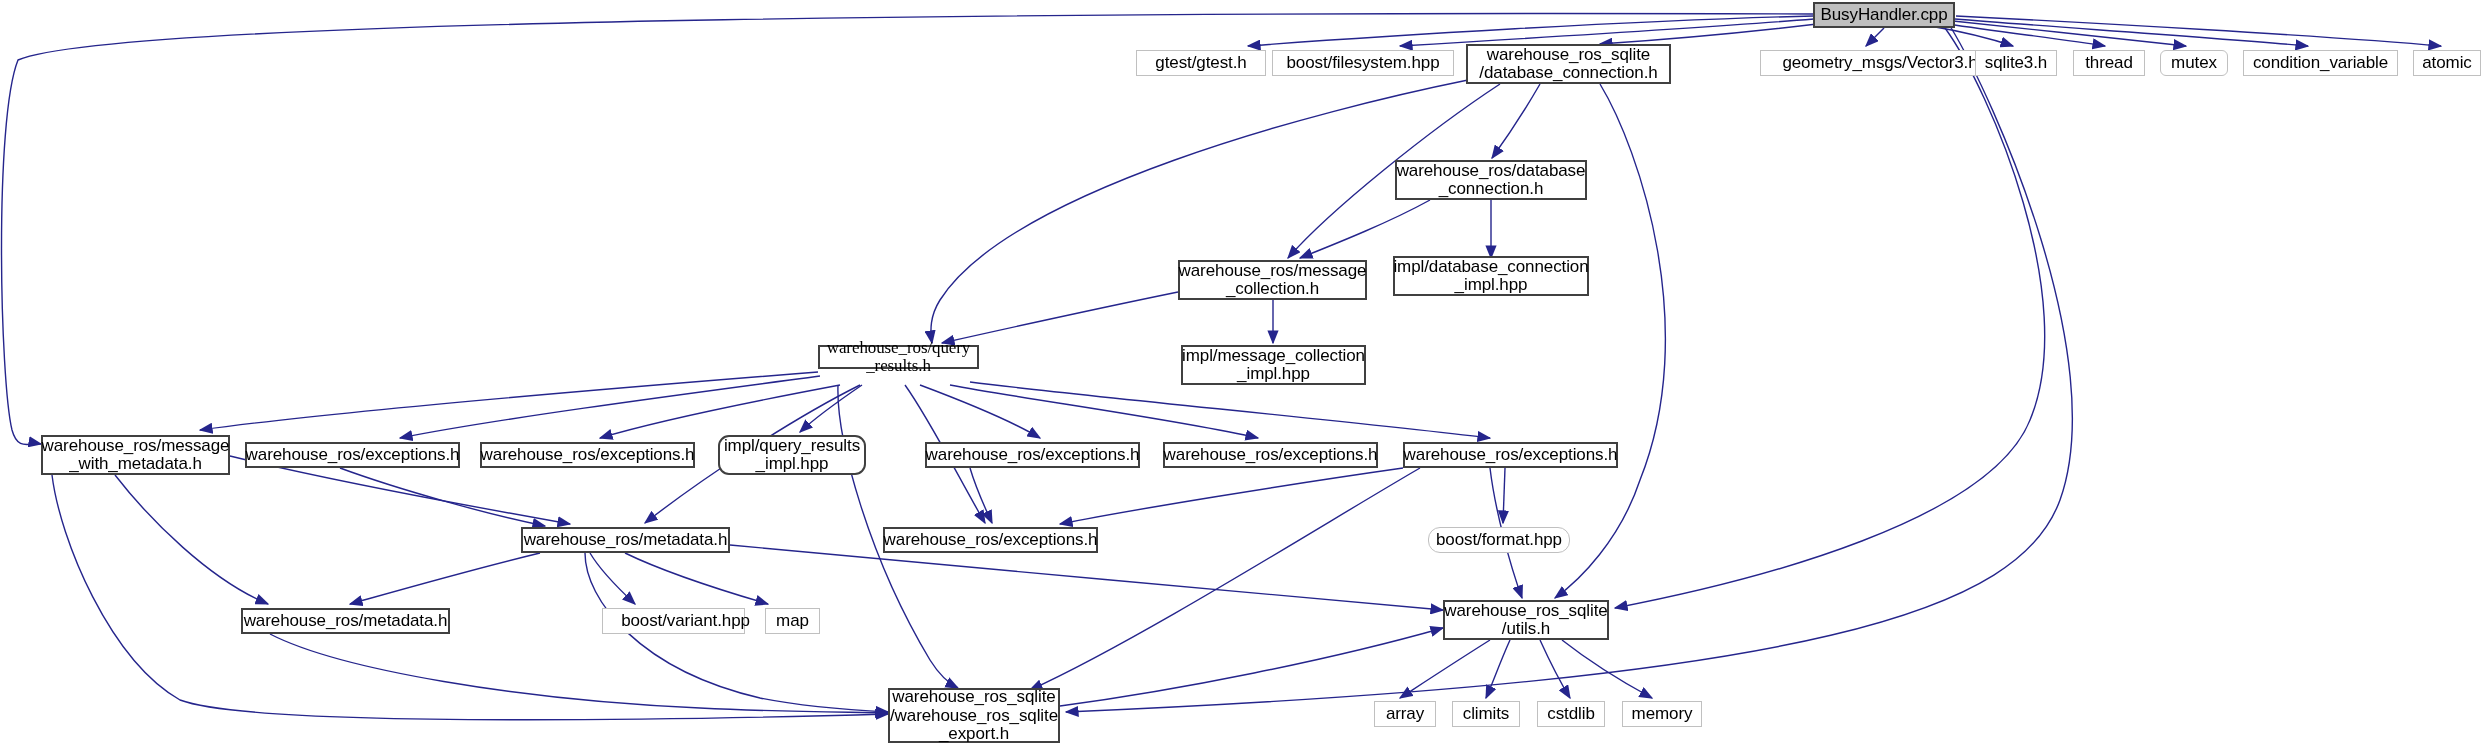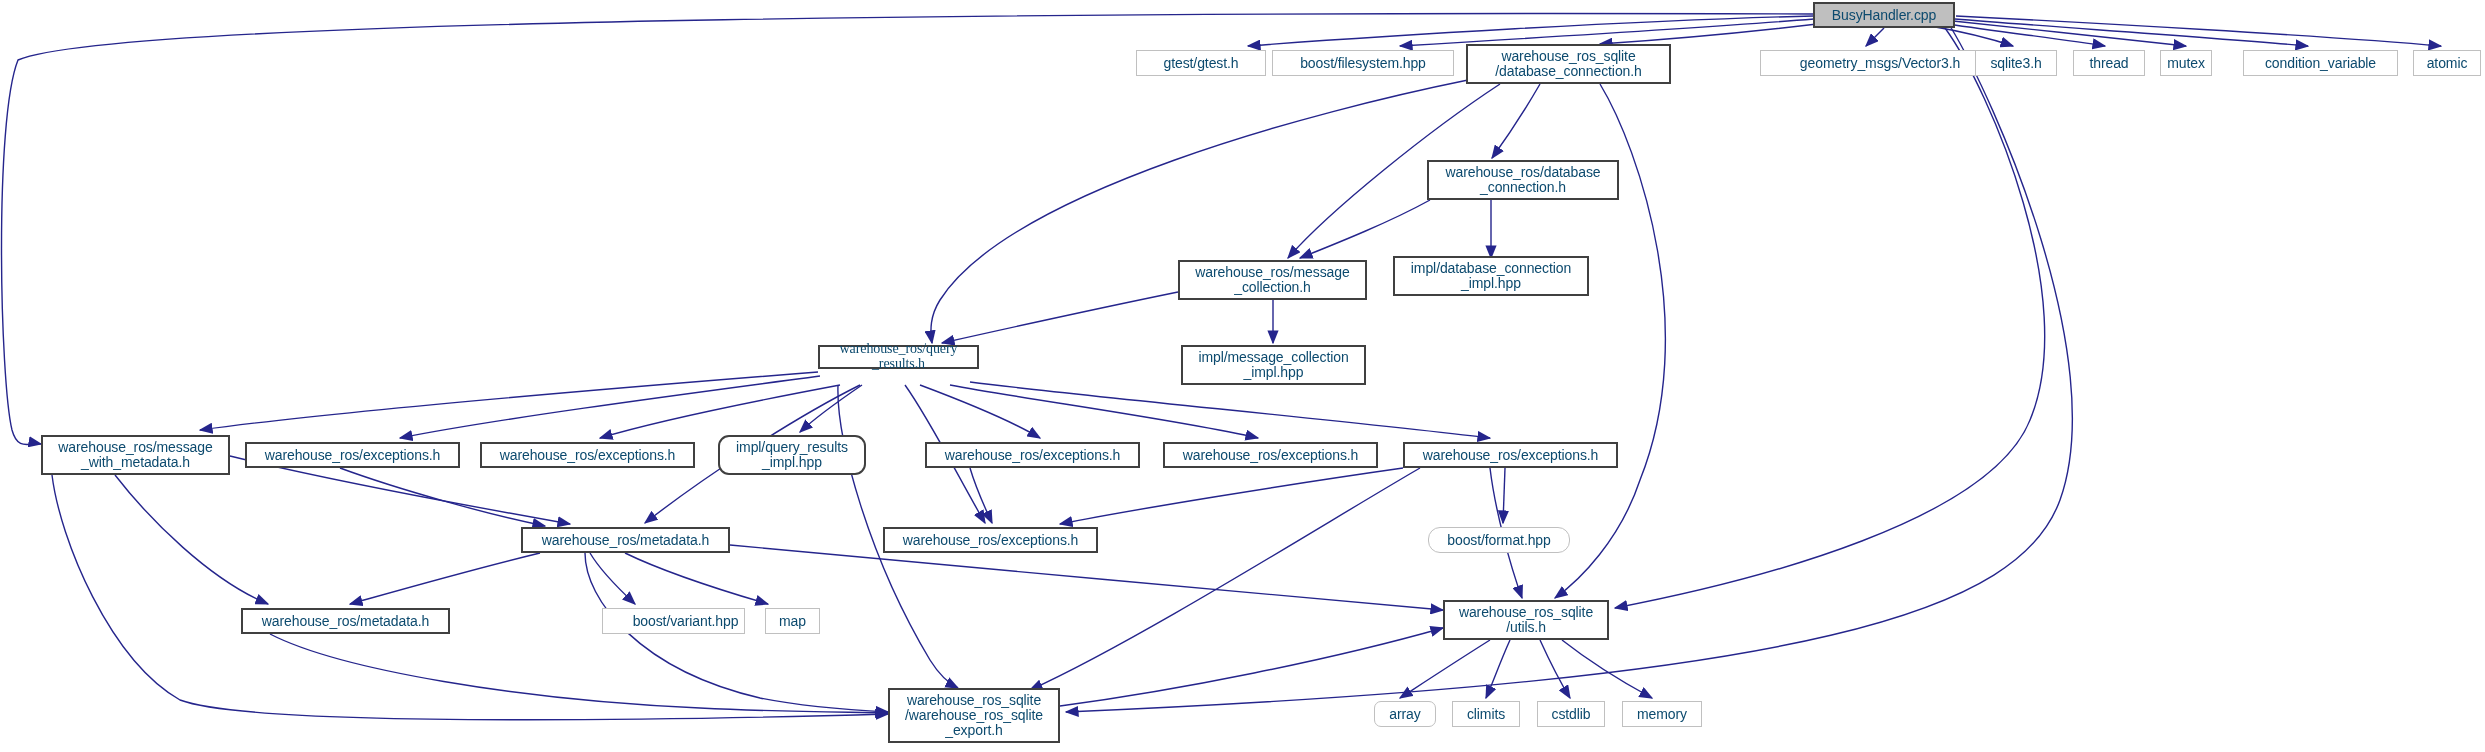--- a/index.html
+++ b/index.html
@@ -28,22 +28,22 @@
   }
   .node {
     position: absolute;
     box-sizing: border-box;
     display: flex;
     align-items: center;
     justify-content: center;
     text-align: center;
     background: #ffffff;
     border: 1px solid #c0c0c0;
-    color: #0c4a6e;
-    font-size: 14px;
+    color: #000000;
+    font-size: 17px;
     line-height: 1.06;
     white-space: pre;
     letter-spacing: -0.1px;
     z-index: 3;
   }
   .node.local {
     border: 2px solid #404040;
   }
   .node.root {
     border: 2px solid #404040;
@@ -119,24 +119,24 @@
   </svg>
   <div id="nodes">
       <div class="node root" style="left: 1813px; top: 2px; width: 142px; height: 26px;"><span class="node-label">BusyHandler.cpp</span></div>
       <div class="node extern" style="left: 1136px; top: 50px; width: 130px; height: 26px;"><span class="node-label">gtest/gtest.h</span></div>
       <div class="node extern" style="left: 1272px; top: 50px; width: 182px; height: 26px;"><span class="node-label">boost/filesystem.hpp</span></div>
       <div class="node local" style="left: 1466px; top: 44px; width: 205px; height: 40px;"><span class="node-label">warehouse_ros_sqlite
 /database_connection.h</span></div>
       <div class="node extern" style="left: 1760px; top: 50px; width: 240px; height: 26px;"><span class="node-label">geometry_msgs/Vector3.h</span></div>
       <div class="node extern" style="left: 1975px; top: 50px; width: 82px; height: 26px;"><span class="node-label">sqlite3.h</span></div>
       <div class="node extern" style="left: 2073px; top: 50px; width: 72px; height: 26px;"><span class="node-label">thread</span></div>
-      <div class="node extern" style="left: 2160px; top: 50px; width: 52px; height: 26px;"><span class="node-label">mutex</span></div>
+      <div class="node extern" style="left: 2160px; top: 50px; width: 68px; height: 26px; border-radius: 6px;"><span class="node-label">mutex</span></div>
       <div class="node extern" style="left: 2243px; top: 50px; width: 155px; height: 26px;"><span class="node-label">condition_variable</span></div>
       <div class="node extern" style="left: 2413px; top: 50px; width: 68px; height: 26px;"><span class="node-label">atomic</span></div>
-      <div class="node local" style="left: 1395px; top: 160px; width: 192px; height: 40px; margin-left: 32px;"><span class="node-label">warehouse_ros/database
+      <div class="node local" style="left: 1395px; top: 160px; width: 192px; height: 40px;"><span class="node-label">warehouse_ros/database
 _connection.h</span></div>
       <div class="node local" style="left: 1178px; top: 260px; width: 189px; height: 40px;"><span class="node-label">warehouse_ros/message
 _collection.h</span></div>
       <div class="node local" style="left: 1393px; top: 256px; width: 196px; height: 40px;"><span class="node-label">impl/database_connection
 _impl.hpp</span></div>
       <div class="node local" style="left: 1181px; top: 345px; width: 185px; height: 40px;"><span class="node-label">impl/message_collection
 _impl.hpp</span></div>
       <div class="node local" style="left: 818px; top: 345px; width: 161px; height: 24px; font-family: Liberation Serif, serif;"><span class="node-label">warehouse_ros/query
 _results.h</span></div>
       <div class="node local" style="left: 41px; top: 435px; width: 189px; height: 40px;"><span class="node-label">warehouse_ros/message
@@ -152,18 +152,18 @@
       <div class="node local" style="left: 883px; top: 527px; width: 215px; height: 26px;"><span class="node-label">warehouse_ros/exceptions.h</span></div>
       <div class="node extern" style="left: 1428px; top: 527px; width: 142px; height: 26px; border-radius: 12px;"><span class="node-label">boost/format.hpp</span></div>
       <div class="node local" style="left: 241px; top: 608px; width: 209px; height: 26px;"><span class="node-label">warehouse_ros/metadata.h</span></div>
       <div class="node extern" style="left: 602px; top: 608px; width: 143px; height: 26px; padding-left: 24px;"><span class="node-label">boost/variant.hpp</span></div>
       <div class="node extern" style="left: 765px; top: 608px; width: 55px; height: 26px;"><span class="node-label">map</span></div>
       <div class="node local" style="left: 1443px; top: 600px; width: 166px; height: 40px;"><span class="node-label">warehouse_ros_sqlite
 /utils.h</span></div>
       <div class="node local" style="left: 888px; top: 688px; width: 172px; height: 55px;"><span class="node-label">warehouse_ros_sqlite
 /warehouse_ros_sqlite
 _export.h</span></div>
-      <div class="node extern" style="left: 1374px; top: 701px; width: 62px; height: 26px; border-radius: 7px;"><span class="node-label">array</span></div>
+      <div class="node extern" style="left: 1374px; top: 701px; width: 62px; height: 26px;"><span class="node-label">array</span></div>
       <div class="node extern" style="left: 1452px; top: 701px; width: 68px; height: 26px;"><span class="node-label">climits</span></div>
       <div class="node extern" style="left: 1537px; top: 701px; width: 68px; height: 26px;"><span class="node-label">cstdlib</span></div>
       <div class="node extern" style="left: 1622px; top: 701px; width: 80px; height: 26px;"><span class="node-label">memory</span></div>
     </div>
 </div>
 
 </body></html>

